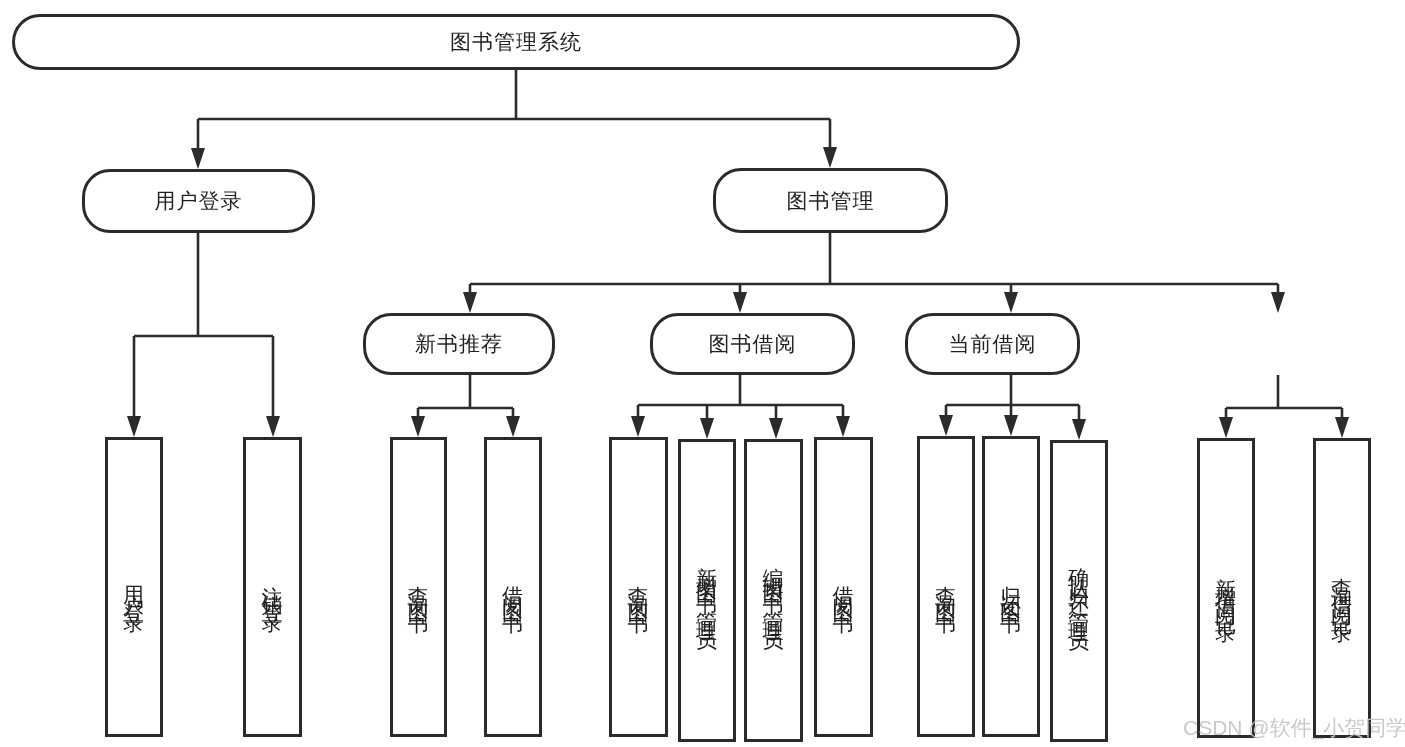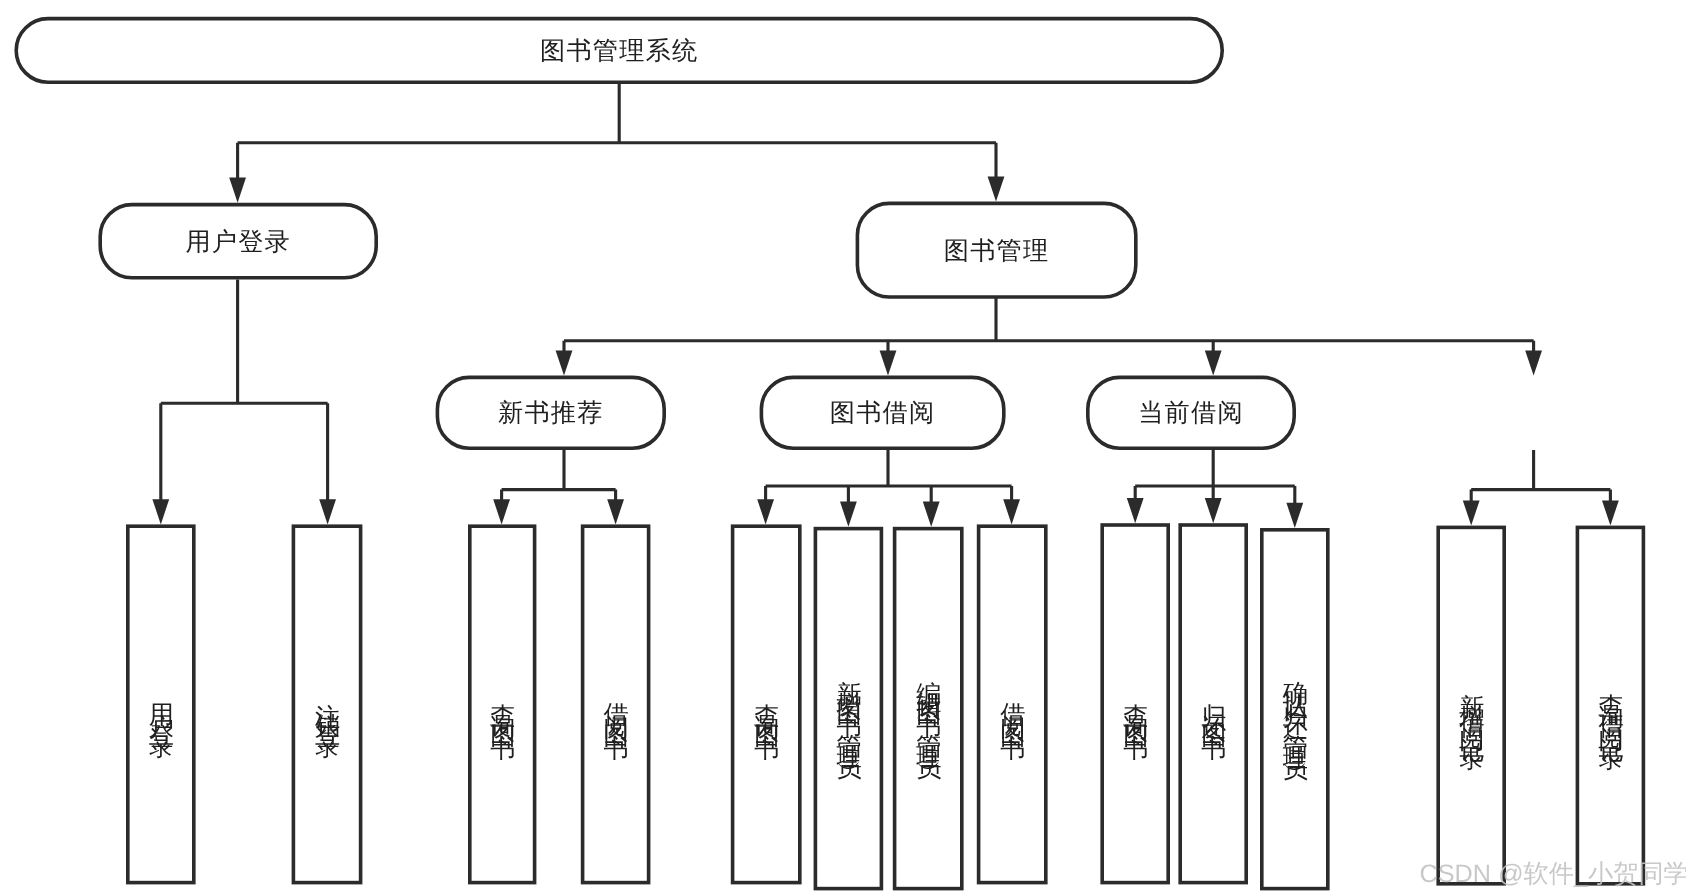--- a/index.html
+++ b/index.html
@@ -101,24 +101,24 @@
     <polygon points="939,415 953,415 946,436"></polygon>
     <polygon points="1004,415 1018,415 1011,436"></polygon>
     <polygon points="1072,419 1086,419 1079,440"></polygon>
     <polygon points="1219,417 1233,417 1226,438"></polygon>
     <polygon points="1335,417 1349,417 1342,438"></polygon>
   </svg>
 
   <div class="node h" style="left:12px;top:14px;width:1008px;height:56px">图书管理系统</div>
 
   <div class="node h" style="left:82px;top:169px;width:233px;height:64px">用户登录</div>
-  <div class="node h" style="left:713px;top:168px;width:235px;height:81px">图书管理</div>
+  <div class="node h" style="left:713px;top:168px;width:235px;height:65px">图书管理</div>
 
   <div class="node h" style="left:363px;top:313px;width:192px;height:62px">新书推荐</div>
-  <div class="node h" style="left:633px;top:313px;width:205px;height:62px">图书借阅</div>
+  <div class="node h" style="left:650px;top:313px;width:205px;height:62px">图书借阅</div>
   <div class="node h" style="left:905px;top:313px;width:175px;height:62px">当前借阅</div>
 
   <div class="node v" style="left:105px;top:437px;width:58px;height:300px">
     <span class="vtext">用户登录</span>
   </div>
   <div class="node v" style="left:243px;top:437px;width:59px;height:300px">
     <span class="vtext">注销登录</span>
   </div>
 
   <div class="node v" style="left:390px;top:437px;width:57px;height:300px">

